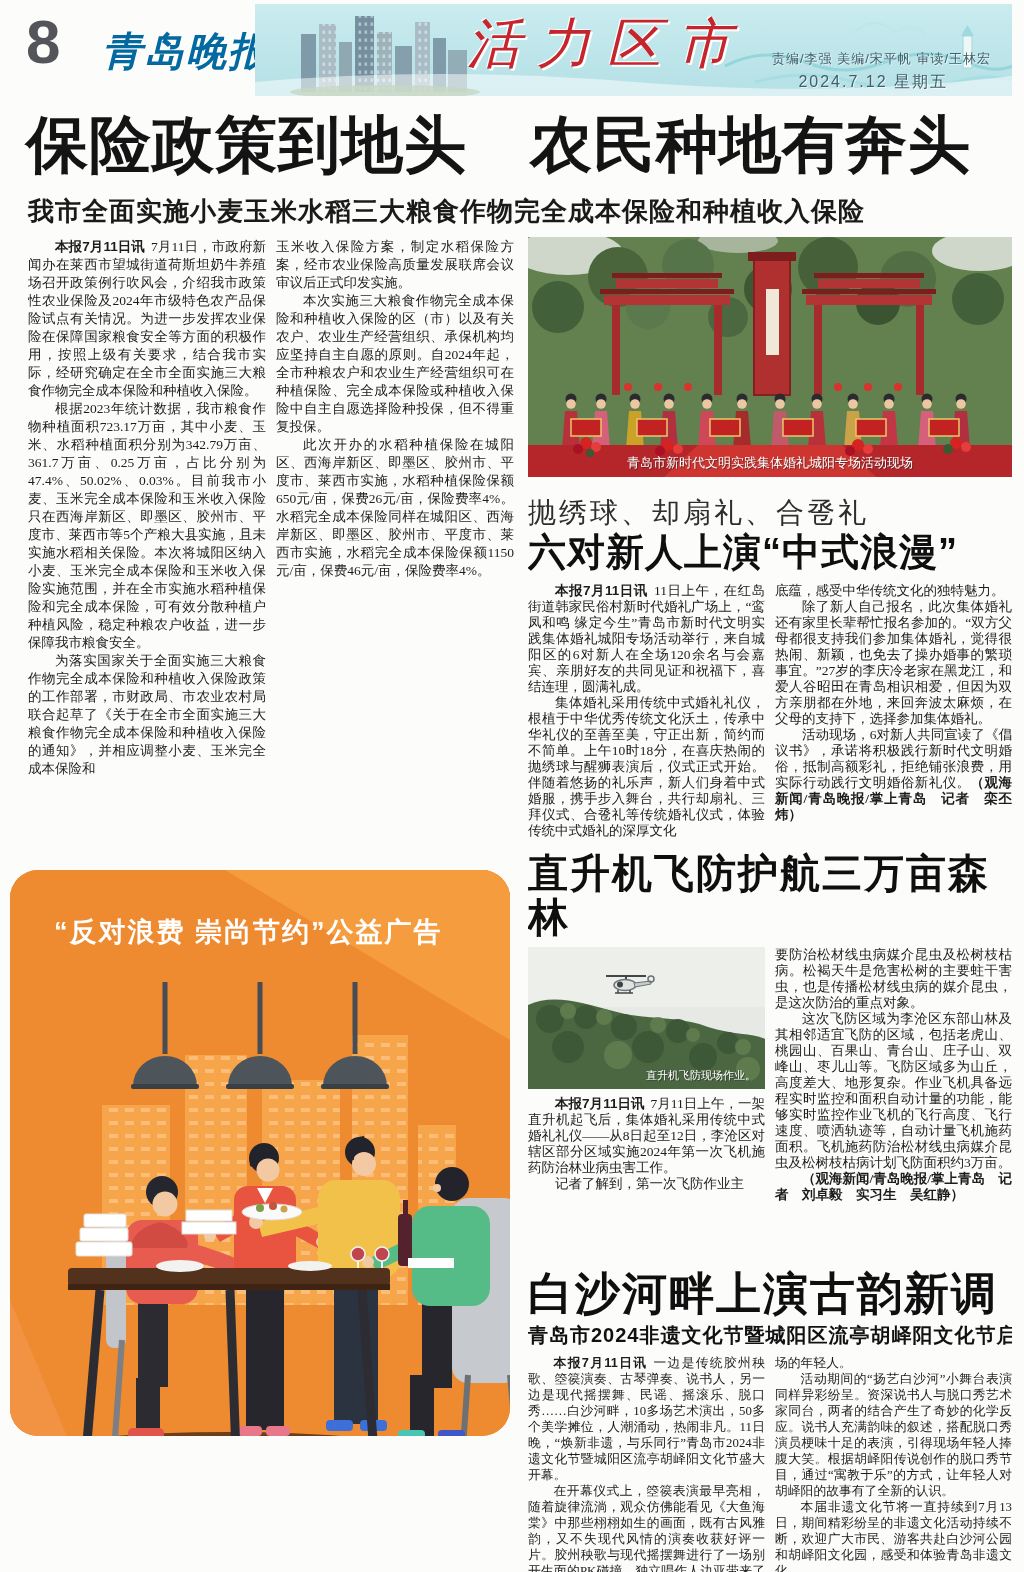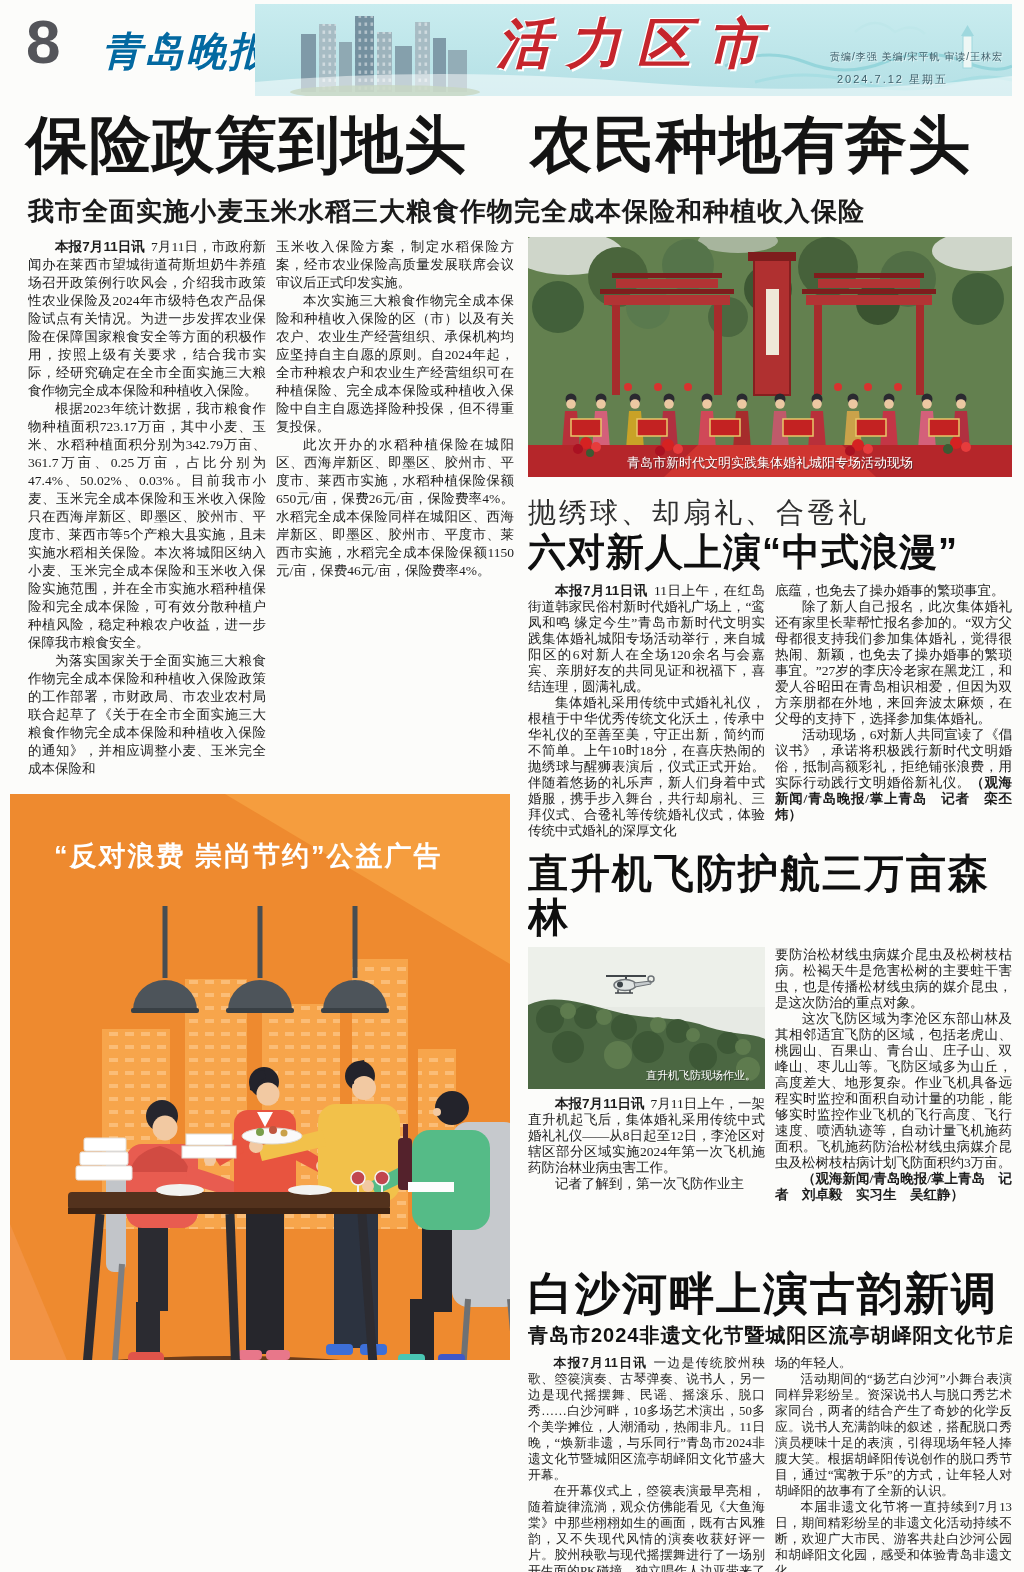--- a/index.html
+++ b/index.html
@@ -7,26 +7,26 @@
   .page { position:relative; width:1024px; height:1572px; background:#fcfcfa; overflow:hidden; margin:0 auto;
           font-family:"Liberation Sans","DejaVu Sans",sans-serif; }
 
   
   .pageno { position:absolute; left:26px; top:6px; font-size:62px; font-weight:700; color:#54555a; }
   .paper-name { position:absolute; left:102px; top:24px; font-size:40px; font-weight:900; color:#0369a1;
                 font-style:italic; letter-spacing:2px; text-shadow:1px 1px 0 rgba(255,255,255,.8); }
   .banner { position:absolute; left:255px; top:4px; width:757px; height:92px;
             background:linear-gradient(180deg,#c9ecef 0%,#b4e0e5 100%); overflow:hidden; }
   .banner svg { position:absolute; left:0; top:0; }
-  .banner-title { position:absolute; left:242px; top:4px; font-size:54px; font-weight:700; font-style:italic;
+  .banner-title { position:absolute; left:212px; top:4px; font-size:54px; font-weight:400; font-style:italic;
                   color:#c5252c; letter-spacing:16px; white-space:nowrap;
                   text-shadow:2px 2px 0 #ffffff,-1px -1px 0 #ffffff; }
-  .banner-editors { position:absolute; right:9px; top:46px; font-size:10px; color:#3f5f6a; letter-spacing:1px;
+  .banner-editors { position:absolute; right:21px; top:46px; font-size:13px; color:#3f5f6a; letter-spacing:1px;
                     text-shadow:1px 1px 0 rgba(255,255,255,.6); }
-  .banner-date { position:absolute; right:64px; top:68px; font-size:11px; color:#3f5f6a; letter-spacing:2px;
+  .banner-date { position:absolute; right:64px; top:68px; font-size:16px; color:#3f5f6a; letter-spacing:2px;
                  text-shadow:1px 1px 0 rgba(255,255,255,.6); }
 
   
   .lead-headline { position:absolute; left:26px; top:110px; margin:0; font-size:62px; line-height:1.12;
                    font-weight:900; color:#141414; letter-spacing:1px; white-space:nowrap; }
   .lead-subhead { position:absolute; left:28px; top:194px; font-size:26px; font-weight:600; color:#1a1a1a;
                   letter-spacing:1px; white-space:nowrap; }
   .lead-cols { position:absolute; left:28px; top:238px; width:486px; height:602px; display:flex; gap:10px; overflow:hidden; }
   .col { flex:1; min-width:0; }
 
@@ -47,21 +47,21 @@
   .cols { display:flex; gap:10px; }
   .wed-cols { margin-top:10px; }
   .heli-headline { margin:12px 0 0; font-size:40px; line-height:44px; font-weight:900; letter-spacing:2px; color:#0f0f0f; }
   .heli-row { margin-top:8px; min-height:316px; }
   .heli-photo { margin-bottom:7px; }
   .baisha-headline { margin:6px 0 0; font-size:45px; line-height:50px; font-weight:900; letter-spacing:2px; color:#0f0f0f; }
   .baisha-sub { margin-top:4px; font-size:20px; line-height:24px; font-weight:700; color:#111; letter-spacing:1px; white-space:nowrap; }
   .baisha-cols { margin-top:8px; }
 
   
-  .ad { position:absolute; left:10px; top:794px; width:500px; height:566px; background:#ee8a2f; overflow:hidden; }
+  .ad { position:absolute; left:10px; top:870px; width:500px; height:566px; background:#ee8a2f; overflow:hidden;border-radius:28px; }
   .ad svg { position:absolute; left:0; top:0; }
   .ad-title { position:absolute; left:44px; top:44px; font-size:27px; font-weight:700; color:#ffffff; letter-spacing:2px; }
   .ad-slogan { position:absolute; right:36px; top:625px; font-size:31px; font-weight:800; color:#ffffff; letter-spacing:4px; }
   .ad-org { position:absolute; right:36px; top:670px; font-size:16px; font-weight:600; color:#ffffff; letter-spacing:2px; }
   .ad-rule { position:absolute; right:22px; top:622px; width:4px; height:72px; background:#ffffff; }
 </style>
 </head>
 <body>
 
 <div class="page">
@@ -367,21 +367,21 @@
     </div>
 
     <div class="kicker">抛绣球、却扇礼、合卺礼</div>
     <h2 class="wed-headline">六对新人上演“中式浪漫”</h2>
     <div class="cols wed-cols body-text">
       <div class="col">
         <p><b class="dl">本报7月11日讯</b><span>11日上午，在红岛街道韩家民俗村新时代婚礼广场上，“鸾凤和鸣 缘定今生”青岛市新时代文明实践集体婚礼城阳专场活动举行，来自城阳区的6对新人在全场120余名与会嘉宾、亲朋好友的共同见证和祝福下，喜结连理，圆满礼成。</span></p>
         <p>集体婚礼采用传统中式婚礼礼仪，根植于中华优秀传统文化沃土，传承中华礼仪的至善至美，守正出新，简约而不简单。上午10时18分，在喜庆热闹的抛绣球与醒狮表演后，仪式正式开始。伴随着悠扬的礼乐声，新人们身着中式婚服，携手步入舞台，共行却扇礼、三拜仪式、合卺礼等传统婚礼仪式，体验传统中式婚礼的深厚文化</p>
       </div>
       <div class="col">
-        <p class="noindent">底蕴，也免去了操办婚事的繁琐事宜。</p>
+        <p class="noindent">底蕴，感受中华传统文化的独特魅力。</p>
         <p>除了新人自己报名，此次集体婚礼还有家里长辈帮忙报名参加的。“双方父母都很支持我们参加集体婚礼，觉得很热闹、新颖，也免去了操办婚事的繁琐事宜。”27岁的李庆冷老家在黑龙江，和爱人谷昭田在青岛相识相爱，但因为双方亲朋都在外地，来回奔波太麻烦，在父母的支持下，选择参加集体婚礼。</p>
         <p><span>活动现场，6对新人共同宣读了《倡议书》，承诺将积极践行新时代文明婚俗，抵制高额彩礼，拒绝铺张浪费，用实际行动践行文明婚俗新礼仪。</span><b>（观海新闻/青岛晚报/掌上青岛　记者　栾丕炜）</b></p>
       </div>
     </div>
 
     <h2 class="heli-headline">直升机飞防护航三万亩森林</h2>
     <div class="cols heli-row body-text">
       <div class="col">
         <div class="photo heli-photo">
           <svg width="237" height="142" viewBox="0 0 237 142">

